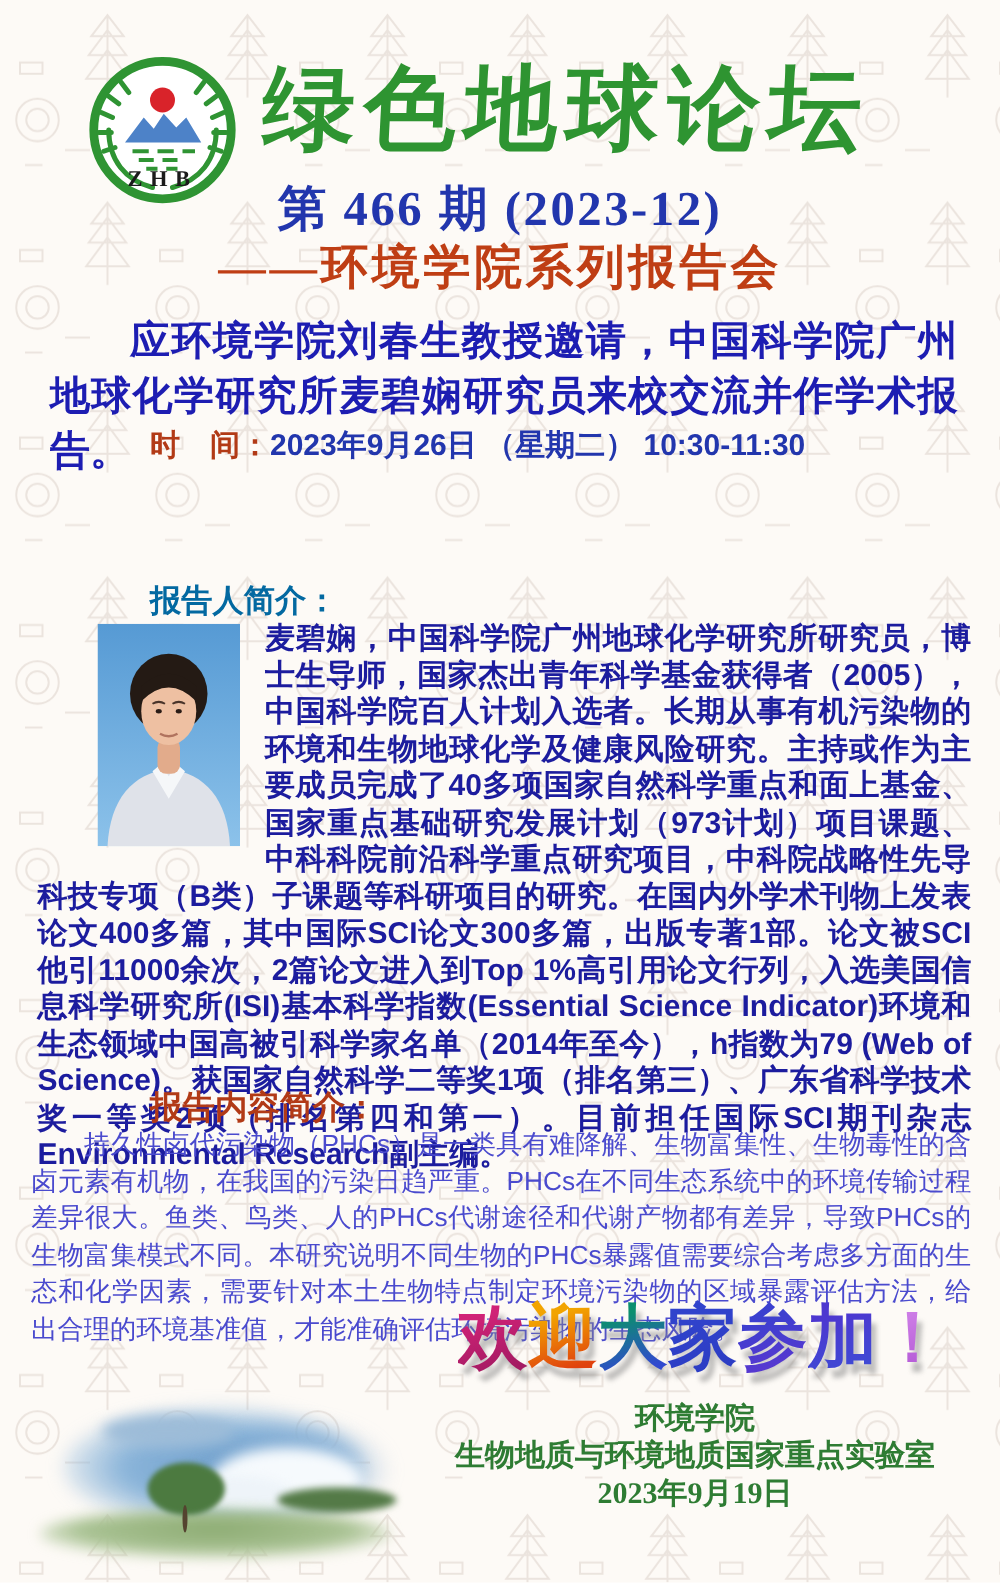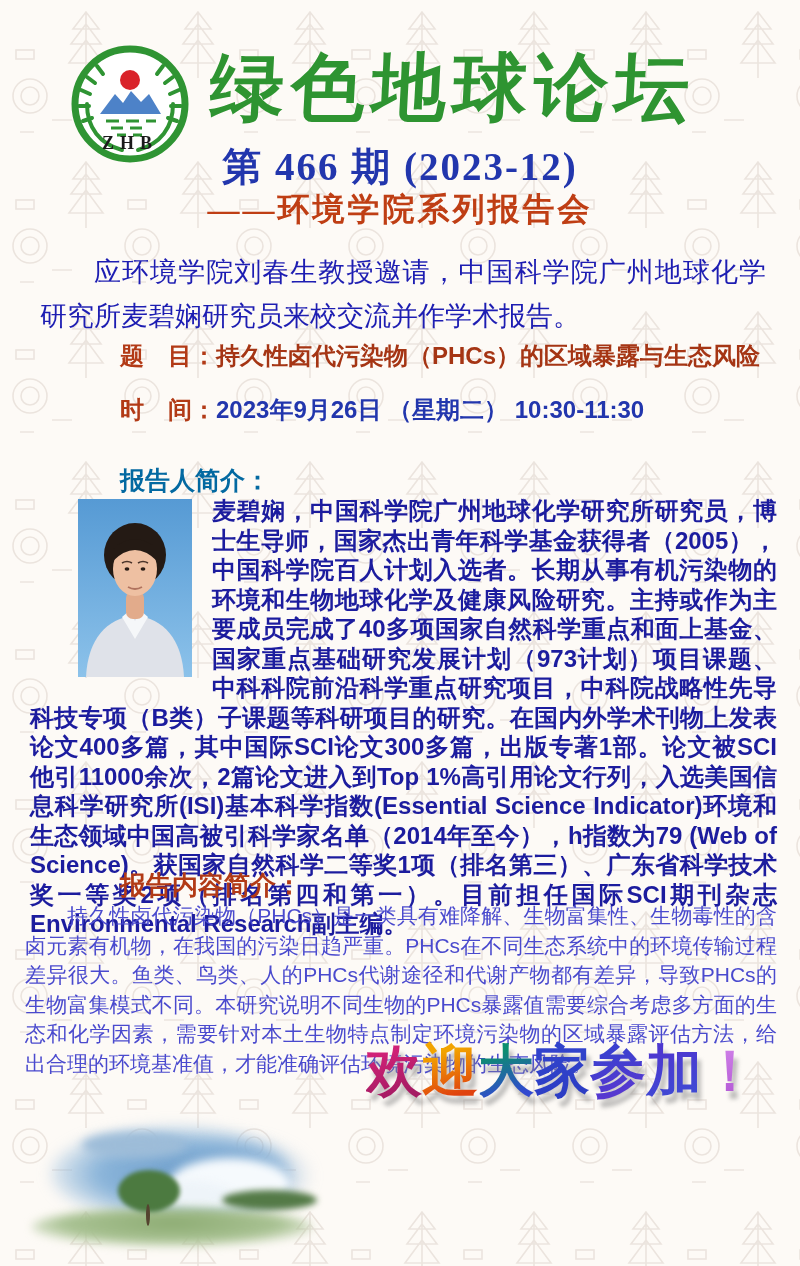--- a/index.html
+++ b/index.html
@@ -10,25 +10,25 @@
   .bg-pattern { position:absolute; left:0; top:0; width:800px; height:1266px; z-index:0; }
 
   
   .logo { position:absolute; left:70px; top:44px; width:120px; height:120px; z-index:2; }
   .main-title { position:absolute; left:210px; top:40px; width:545px; z-index:2;
     font-family:"Liberation Serif", serif; font-weight:900; font-size:74px; line-height:96px;
     color:#2e9431; letter-spacing:7px; white-space:nowrap; transform:skewX(-3deg); }
   .issue-line { position:absolute; left:0; top:140px; width:800px; text-align:center; z-index:2;
     font-family:"Liberation Serif", serif; font-weight:bold; font-size:39px; color:#2236ad; letter-spacing:2px; }
   .subtitle-line { position:absolute; left:0; top:188px; width:800px; text-align:center; z-index:2;
-    font-family:"Liberation Serif", serif; font-weight:bold; font-size:32px; color:#bf3e14; letter-spacing:3px; }
+    font-family:"Liberation Serif", serif; font-weight:bold; font-size:38px; color:#bf3e14; letter-spacing:3px; }
 
   
   .intro { position:absolute; left:40px; top:250px; width:726px; z-index:2;
-    font-size:27px; font-weight:normal; color:#1d1db2; line-height:44px; text-indent:2em; text-align:justify; }
+    font-size:32px; font-weight:bold; color:#1d1db2; line-height:44px; text-indent:2em; text-align:justify; }
 
   
   .details { position:absolute; left:120px; top:340px; width:660px; z-index:2; }
   .detail-row { display:flex; align-items:baseline; font-size:24px; font-weight:bold; margin-bottom:22px; }
   .detail-label { color:#b23a16; white-space:pre; flex:none; }
   .value-red { color:#a53514; }
   .value-blue { color:#2236ad; font-weight:600; }
 
   
   .speaker-title { position:absolute; left:120px; top:464px; z-index:2;
@@ -113,24 +113,20 @@
   </div>
 
   <h1 class="main-title">绿色地球论坛</h1>
   <div class="issue-line">第 466 期 (2023-12)</div>
   <div class="subtitle-line">——环境学院系列报告会</div>
 
   <p class="intro">应环境学院刘春生教授邀请，中国科学院广州地球化学研究所麦碧娴研究员来校交流并作学术报告。</p>
 
   <div class="details">
     <div class="detail-row">
-      <span class="detail-label">题　目：</span>
-      <span class="value-red">持久性卤代污染物（PHCs）的区域暴露与生态风险</span>
-    </div>
-    <div class="detail-row">
       <span class="detail-label">时　间：</span>
       <span class="value-blue">2023年9月26日 （星期二） 10:30-11:30</span>
     </div>
   </div>
 
   <h3 class="speaker-title">报告人简介：</h3>
   <div class="speaker-block">
     <div class="photo">
       <svg viewBox="0 0 114 178" xmlns="http://www.w3.org/2000/svg">
         <defs>
@@ -156,20 +152,25 @@
   </div>
 
   <h3 class="abstract-title">报告内容简介：</h3>
   <p class="abstract-text">持久性卤代污染物（PHCs）是一类具有难降解、生物富集性、生物毒性的含卤元素有机物，在我国的污染日趋严重。PHCs在不同生态系统中的环境传输过程差异很大。鱼类、鸟类、人的PHCs代谢途径和代谢产物都有差异，导致PHCs的生物富集模式不同。本研究说明不同生物的PHCs暴露值需要综合考虑多方面的生态和化学因素，需要针对本土生物特点制定环境污染物的区域暴露评估方法，给出合理的环境基准值，才能准确评估环境污染物的生态风险。</p>
 
   <div class="welcome">
     <span class="welcome-shadow">欢迎大家参加！</span>
     <span class="welcome-text"><span class="wch wch-grad" style="background-image: linear-gradient(165deg, rgb(208, 34, 119) 25%, rgb(165, 27, 99) 80%);">欢</span><span class="wch wch-grad" style="background-image: linear-gradient(165deg, rgb(242, 164, 0) 25%, rgb(224, 66, 14) 80%);">迎</span><span class="wch wch-grad" style="background-image: linear-gradient(165deg, rgb(12, 143, 110) 25%, rgb(49, 73, 207) 80%);">大</span><span class="wch wch-grad" style="background-image: linear-gradient(165deg, rgb(49, 67, 204) 25%, rgb(44, 61, 196) 80%);">家</span><span class="wch wch-grad" style="background-image: linear-gradient(165deg, rgb(59, 64, 207) 25%, rgb(88, 56, 208) 80%);">参</span><span class="wch wch-grad" style="background-image: linear-gradient(165deg, rgb(77, 56, 208) 25%, rgb(63, 73, 212) 80%);">加</span><span class="wch wch-grad" style="background-image: linear-gradient(165deg, rgb(205, 125, 230) 25%, rgb(180, 90, 214) 80%);">！</span></span>
   </div>
 
+  <div class="footer">
+    <div>环境学院</div>
+    <div>生物地质与环境地质国家重点实验室</div>
+    <div>2023年9月19日</div>
+  </div>
 
   <div class="landscape">
     <div class="ls-sky"></div>
     <div class="ls-sky2"></div>
     <div class="ls-cloudstrip"></div>
     <div class="ls-cloud"></div>
     <div class="ls-cloud2"></div>
     <div class="ls-ground"></div>
     <div class="ls-treeline"></div>
     <div class="ls-canopy"></div>

